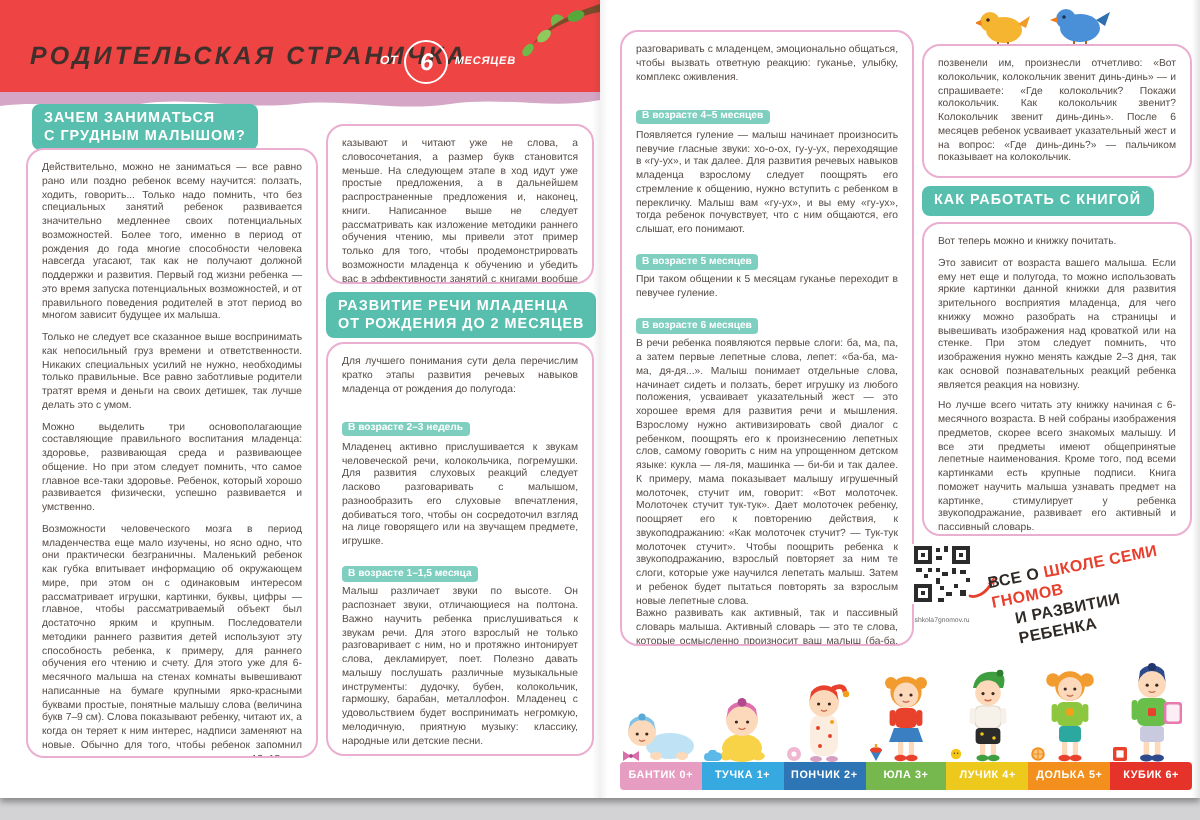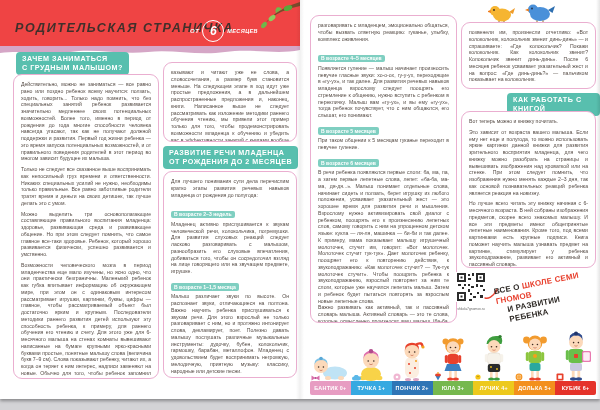--- a/index.html
+++ b/index.html
@@ -39,21 +39,21 @@
   .box-l2b{left:163px;top:171px;width:134px;height:207px;}
   .box-r1{left:310px;top:15px;width:147px;height:308px;}
   .box-r2a{left:461px;top:22px;width:135px;height:67px;}
   .box-r2b{left:461px;top:111px;width:135px;height:157px;}
 
   .teal-heading{position:absolute;background:#58bfae;color:#fff;font-weight:bold;
     font-size:7.2px;line-height:8.6px;letter-spacing:.5px;padding:3px 6px;border-radius:4px;
     white-space:pre-line;}
   .h-l1{left:16px;top:52px;}
   .h-l2{left:163px;top:146px;}
-  .h-r2{left:461px;top:93px;margin-left:46px;}
+  .h-r2{left:461px;top:93px;}
 
   .chip{display:inline-block;background:#7fcfc1;color:#fff;font-weight:bold;
     font-size:5.1px;line-height:6.4px;padding:.4px 3px;border-radius:2px;margin:1px 0 1px 0;}
   .entry p{margin-top:.5px;}
 
   
   .birds{position:absolute;left:488px;top:3px;}
 
   
   .qr-wrap{position:absolute;left:454px;top:272px;width:34px;text-align:center;}

